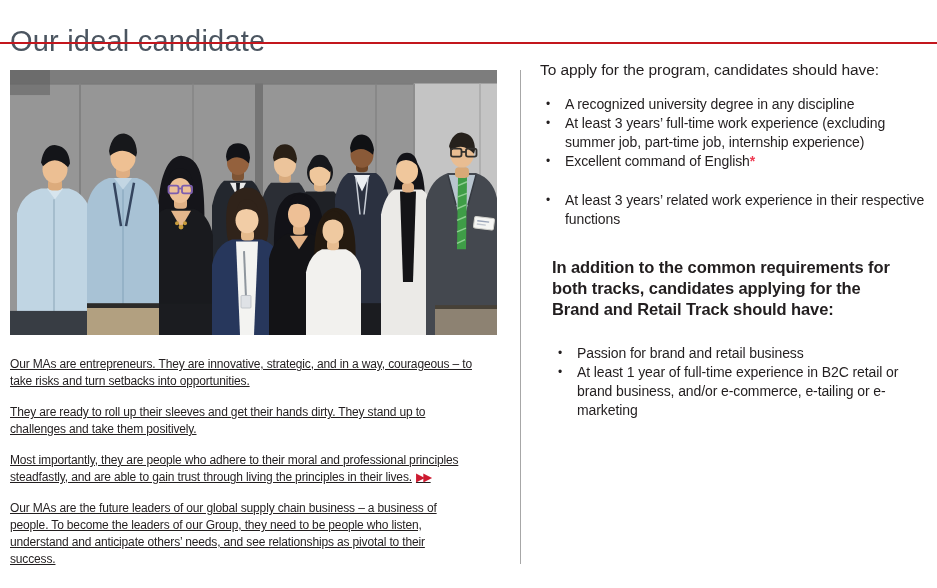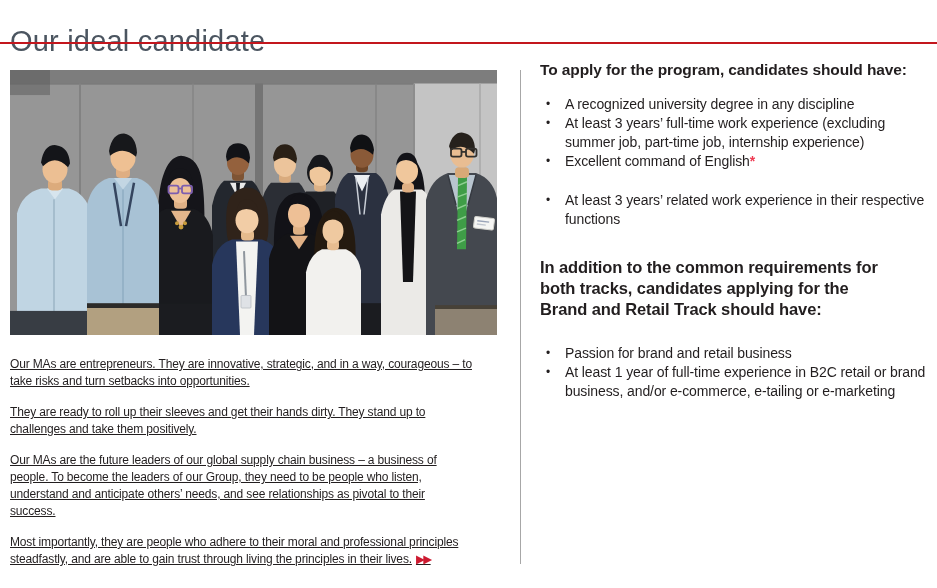--- a/index.html
+++ b/index.html
@@ -29,28 +29,28 @@
     color:#cd1a30;font-size:11.5px;letter-spacing:-1.5px;margin-left:4px;
     font-family:"DejaVu Sans", sans-serif;
   }
   .column-divider{
     position:absolute;left:520px;top:70px;width:1px;height:494px;background:#a7a7a7;
   }
   .right-col{
     position:absolute;left:540px;top:61px;width:392px;
   }
   .h-small{
-    font-size:15.5px;font-weight:700;letter-spacing:-.1px;margin:0 0 16px 0;
+    font-size:15.5px;font-weight:400;letter-spacing:-.1px;margin:0 0 16px 0;
   }
   .h-large{
     font-size:16.5px;font-weight:700;letter-spacing:-.1px;line-height:21px;
     margin:0 0 24px 0;max-width:356px;
   }
   .sec-2{margin-top:20px;}
-  .sec-3{margin-top:28px;}
+  .sec-3{margin-top:28px;margin-left:12px;}
   ul.bullets{
     list-style:none;margin:0;padding:0;
     font-size:14px;line-height:19px;letter-spacing:-.1px;
   }
   ul.bullets li{position:relative;padding-left:25px;}
   ul.bullets li::before{
     content:"\2022";position:absolute;left:6px;top:0;font-size:12px;color:#221e1f;
   }
   .red-star{color:#ee3a52;font-weight:700;}
 </style>
@@ -200,22 +200,22 @@
       <rect x="317" y="176" width="12" height="11" rx="4" fill="#e6bc90"></rect>
       <ellipse cx="323" cy="167" rx="10.5" ry="13" fill="#efc9a0"></ellipse>
       <path d="M313,160 Q316,146 324,146 Q332,147 334,161 Q324,151 315,158 Q313,159 313,160 Z" fill="#241a10"></path>
     </g>
   </svg>
 </div>
 
 <div class="left-text">
   <p>Our MAs are entrepreneurs. They are innovative, strategic, and in a way, courageous – to take risks and turn setbacks into opportunities.</p>
   <p>They are ready to roll up their sleeves and get their hands dirty. They stand up to challenges and take them positively.</p>
+  <p><span>Most importantly, they are people who adhere to their moral and professional principles steadfastly, and are able to gain trust through living the principles in their lives.</span><span class="more-arrows">▶▶</span></p>
   <p>Our MAs are the future leaders of our global supply chain business – a business of people. To become the leaders of our Group, they need to be people who listen, understand and anticipate others’ needs, and see relationships as pivotal to their success.</p>
-  <p><span>Most importantly, they are people who adhere to their moral and professional principles steadfastly, and are able to gain trust through living the principles in their lives.</span><span class="more-arrows">▶▶</span></p>
 </div>
 
 <div class="column-divider"></div>
 
 <div class="right-col">
 
   <div class="sec-1">
     <h2 class="h-small">To apply for the program, candidates should have:</h2>
     <ul class="bullets">
       <li><span>A recognized university degree in any discipline</span></li>

